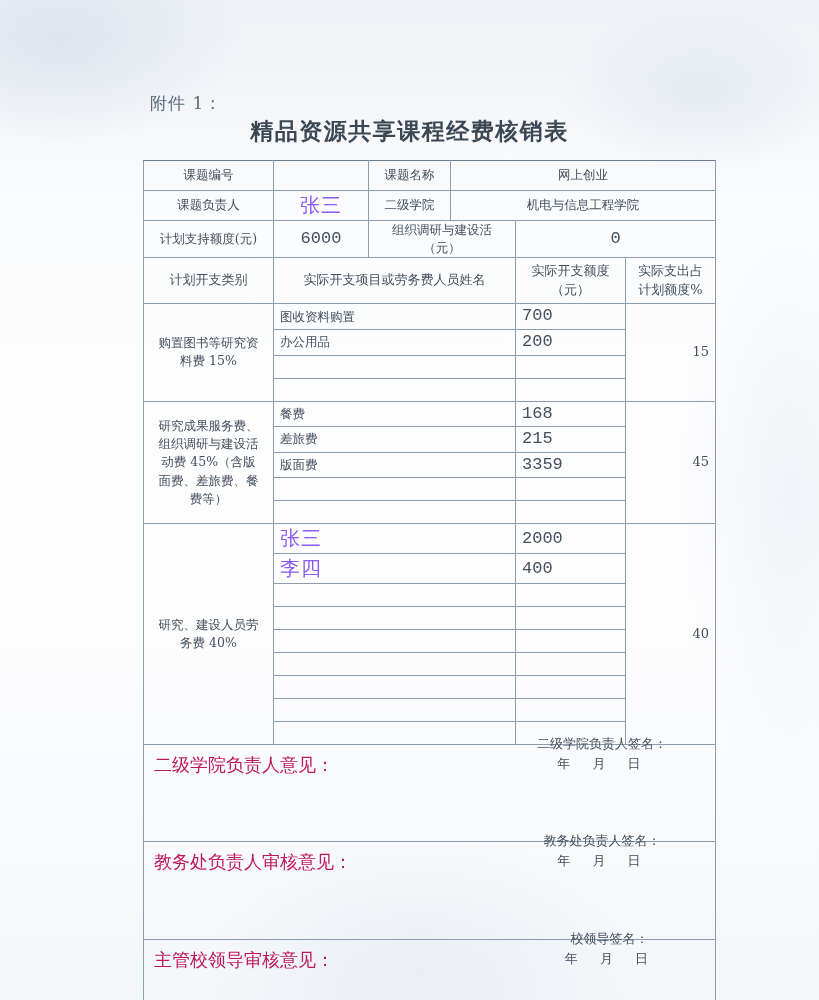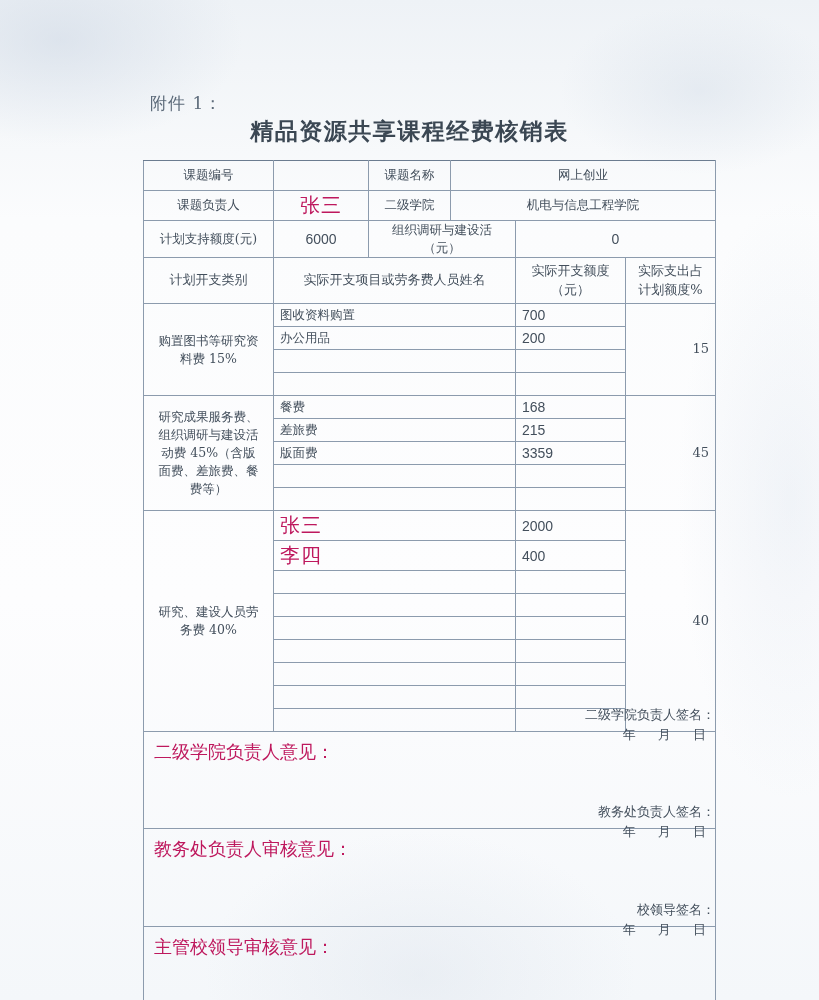--- a/index.html
+++ b/index.html
@@ -81,27 +81,27 @@
   .lft { text-align: left; }
 
   
   .r-head { height: 30px; }
   .r-colhdr { height: 46px; }
   .r-item { height: 23px; }
 
   
   .filled {
     font-size: 20px;
-    color: #be185d;
+    color: #8b5cf6;
     font-family: "DejaVu Serif", "Liberation Serif", serif;
     letter-spacing: 1px;
   }
   .val-num {
-    font-family: Liberation Sans, sans-serif;
-    font-size: 14px;
+    font-family: Liberation Mono, monospace;
+    font-size: 17px;
   }
   .cat-cell {
     text-align: center;
     line-height: 1.75;
     font-size: 12.5px;
     padding: 4px 7px;
   }
   .pct-cell {
     text-align: right;
     font-size: 13px;
@@ -120,22 +120,22 @@
     box-sizing: border-box;
   }
   .sig-prompt {
     font-size: 18px;
     color: #be185d;
   }
   .sig-sign-area {
     position: absolute;
     left: 0;
     right: 0;
-    bottom: 20px;
-    text-align: right;
+    bottom: 4px;
+    text-align: center;
     padding-left: 345px;
     font-size: 13px;
     line-height: 1.55;
     color: #434f5c;
   }
   .sig-sign-area .date-line {
     letter-spacing: 9px;
     padding-left: 3px;
   }
   td.sig-td { padding: 0; vertical-align: top; }

